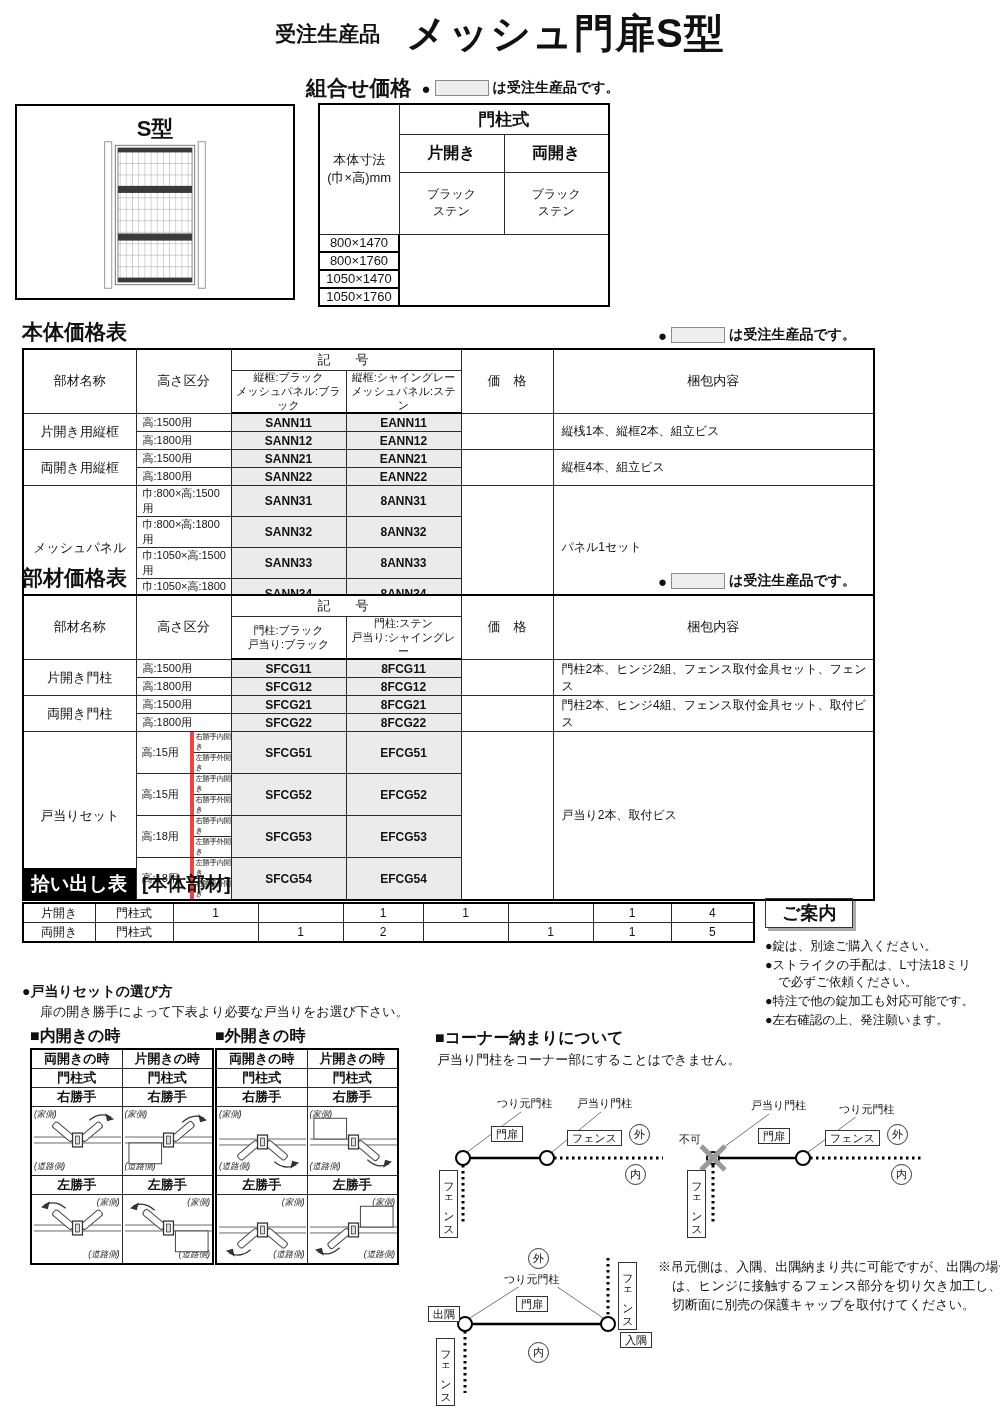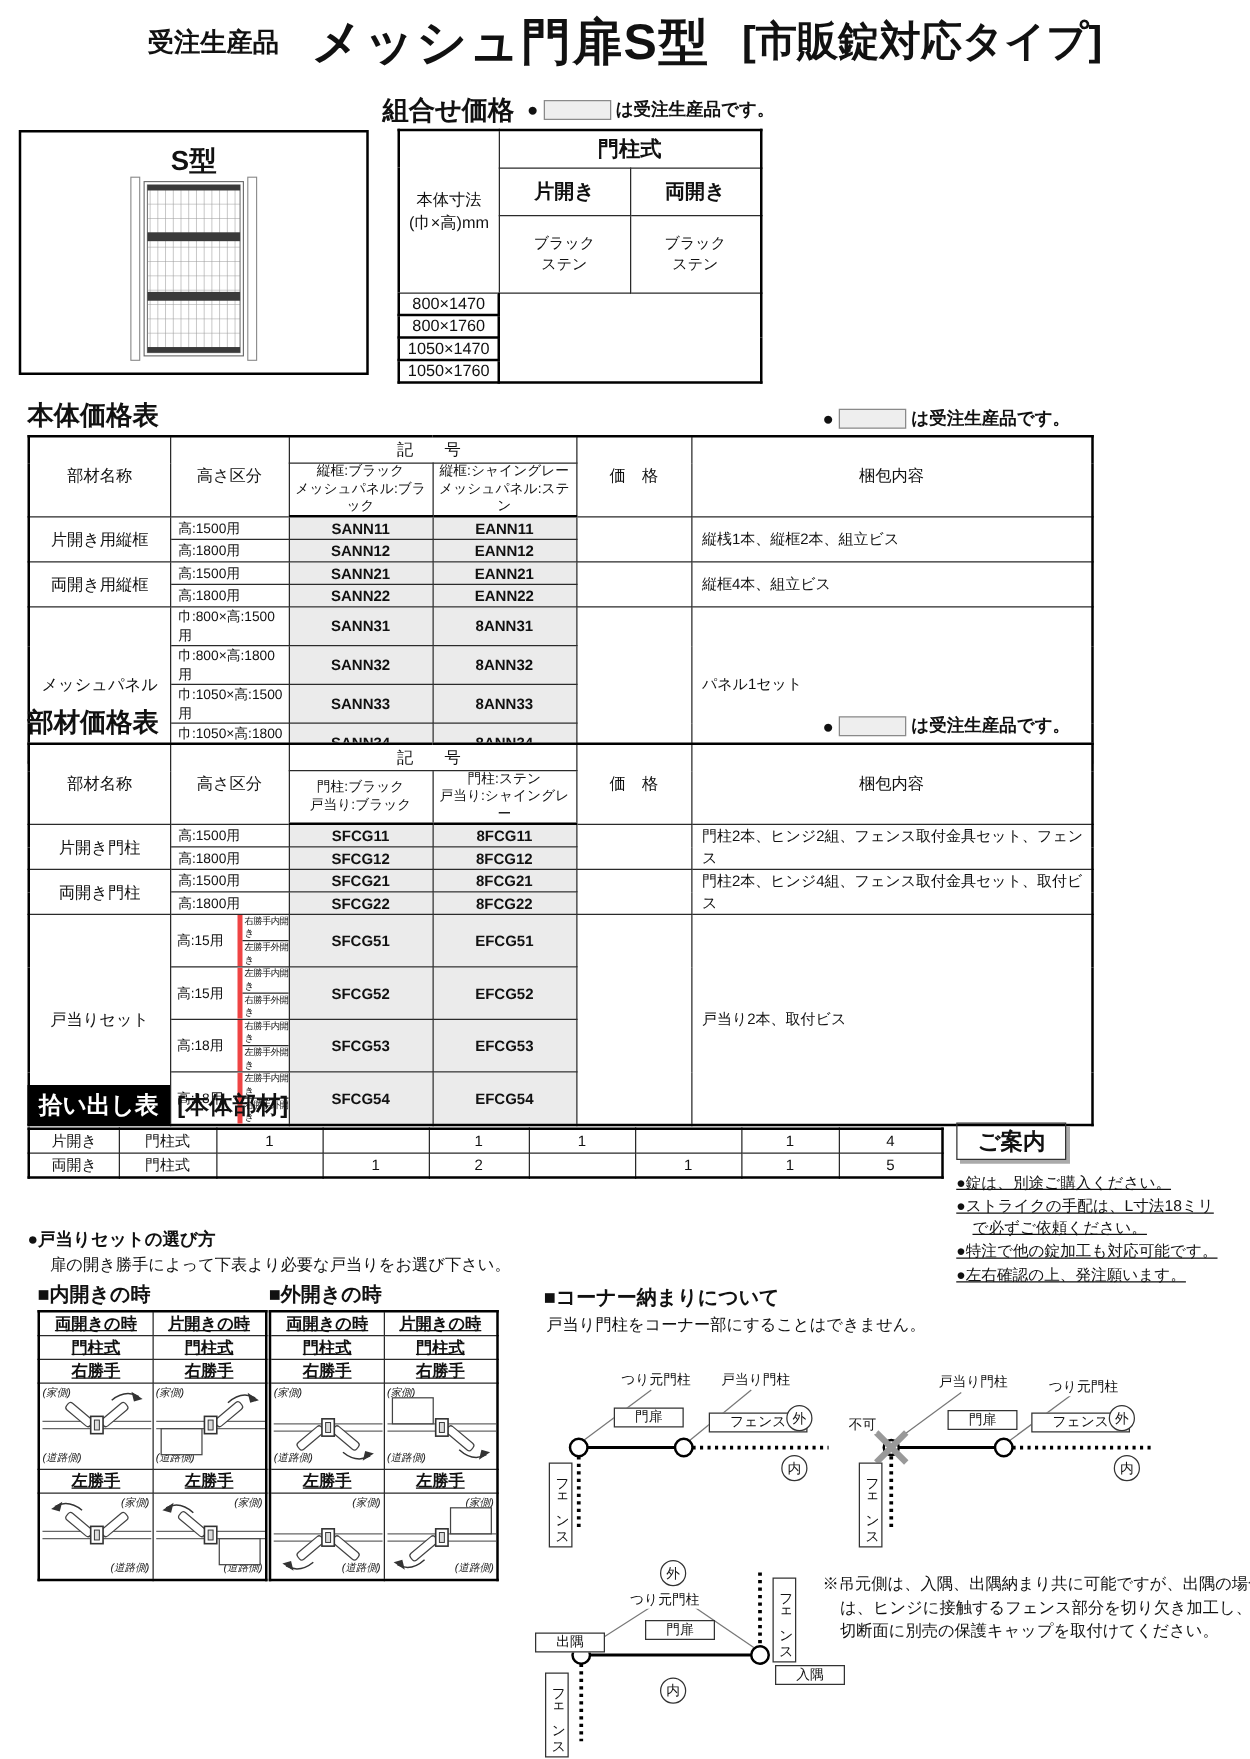--- a/index.html
+++ b/index.html
@@ -58,58 +58,57 @@
   .hiro-title .black{background:#000;color:#fff;font-size:19px;font-weight:800;padding:3px 9px;}
   .hiro-title .sub{font-size:19px;font-weight:800;}
   .hiro{position:absolute;left:22px;top:902px;width:733px;}
   .hiro th{font-size:12px;height:18px;text-align:center;border-bottom:2px solid #000;}
   .hiro td{font-size:12px;height:18px;text-align:center;}
   
   .goannai{position:absolute;left:765px;top:898px;width:215px;}
   .goannai .gtitle{display:inline-block;border:1px solid #333;box-shadow:3px 3px 0 #aaa;
                    font-size:18px;font-weight:800;padding:2px 16px;margin-bottom:10px;}
   .goannai ul{list-style:none;margin:0;padding:0;}
-  .goannai li{font-size:12.5px;line-height:1.35;padding-left:13px;text-indent:-13px;margin-bottom:2px;text-decoration:underline;}
+  .goannai li{font-size:12.5px;line-height:1.35;padding-left:13px;text-indent:-13px;margin-bottom:2px;}
   
   .todari-h{position:absolute;left:22px;top:983px;font-size:14px;font-weight:700;}
   .todari-n{position:absolute;left:40px;top:1003px;font-size:13px;}
   .dir-title{position:absolute;font-size:16px;font-weight:800;}
   .dir{position:absolute;width:182px;}
-  .dir th{text-align:center;font-weight:600;text-decoration:underline;}
+  .dir th{text-align:center;font-weight:600;}
   .dir .r1 th{font-size:13px;height:18px;}
   .dir .r2 th{font-size:13px;height:16px;}
   .dir .r3 th{font-size:13px;height:16px;}
   .dir td.gwrap{height:68px;padding:0;}
   .gcell{position:relative;width:100%;height:68px;}
   .gcell svg{position:absolute;left:0;top:0;}
   .glbl{position:absolute;font-size:8.5px;color:#222;font-style:italic;}
   .gcell.r .ie{top:2px;left:2px;} .gcell.r .mi{bottom:2px;left:2px;}
   .gcell.l .ie{top:2px;right:2px;} .gcell.l .mi{bottom:2px;right:2px;}
   
   .corner-h{position:absolute;left:435px;top:1028px;font-size:16px;font-weight:800;}
   .corner-n{position:absolute;left:437px;top:1051px;font-size:13px;}
   .cdia{position:absolute;}
   .cdia svg{position:absolute;left:0;top:0;}
   .clbl{position:absolute;font-size:11px;background:#fff;white-space:nowrap;}
-  .cbox{border:1px solid #333;padding:0 16px;line-height:14px;}
+  .cbox{border:1px solid #333;padding:0 4px;line-height:14px;}
   .ccir{border:1px solid #333;border-radius:50%;width:19px;height:19px;display:flex;
         align-items:center;justify-content:center;padding:0;font-size:11px;}
   .cvert{writing-mode:vertical-rl;border:1px solid #333;padding:4px 1px;font-size:11px;letter-spacing:2px;}
   .cnote{position:absolute;left:658px;top:1258px;width:342px;font-size:13px;line-height:1.45;
          padding-left:14px;text-indent:-14px;}
 </style>
 </head>
 <body>
 
 <div class="page">
 
   <div class="hdr">
     <span class="badge">受注生産品</span>
     <span class="title">メッシュ門扉S型</span>
-    <span class="subtitle">[市販錠対応タイプ]</span>
   </div>
 
   <svg width="0" height="0" style="position:absolute">
     <defs>
       <g id="g-ryo">
         <line x1="2" y1="30" x2="90" y2="30" stroke="#666" stroke-width="1"></line>
         <line x1="2" y1="36" x2="90" y2="36" stroke="#666" stroke-width="1"></line>
         <g transform="rotate(40 41 33)">
             <rect x="16" y="29" width="25" height="7" rx="2.5" fill="#fff" stroke="#444"></rect>
           </g>

